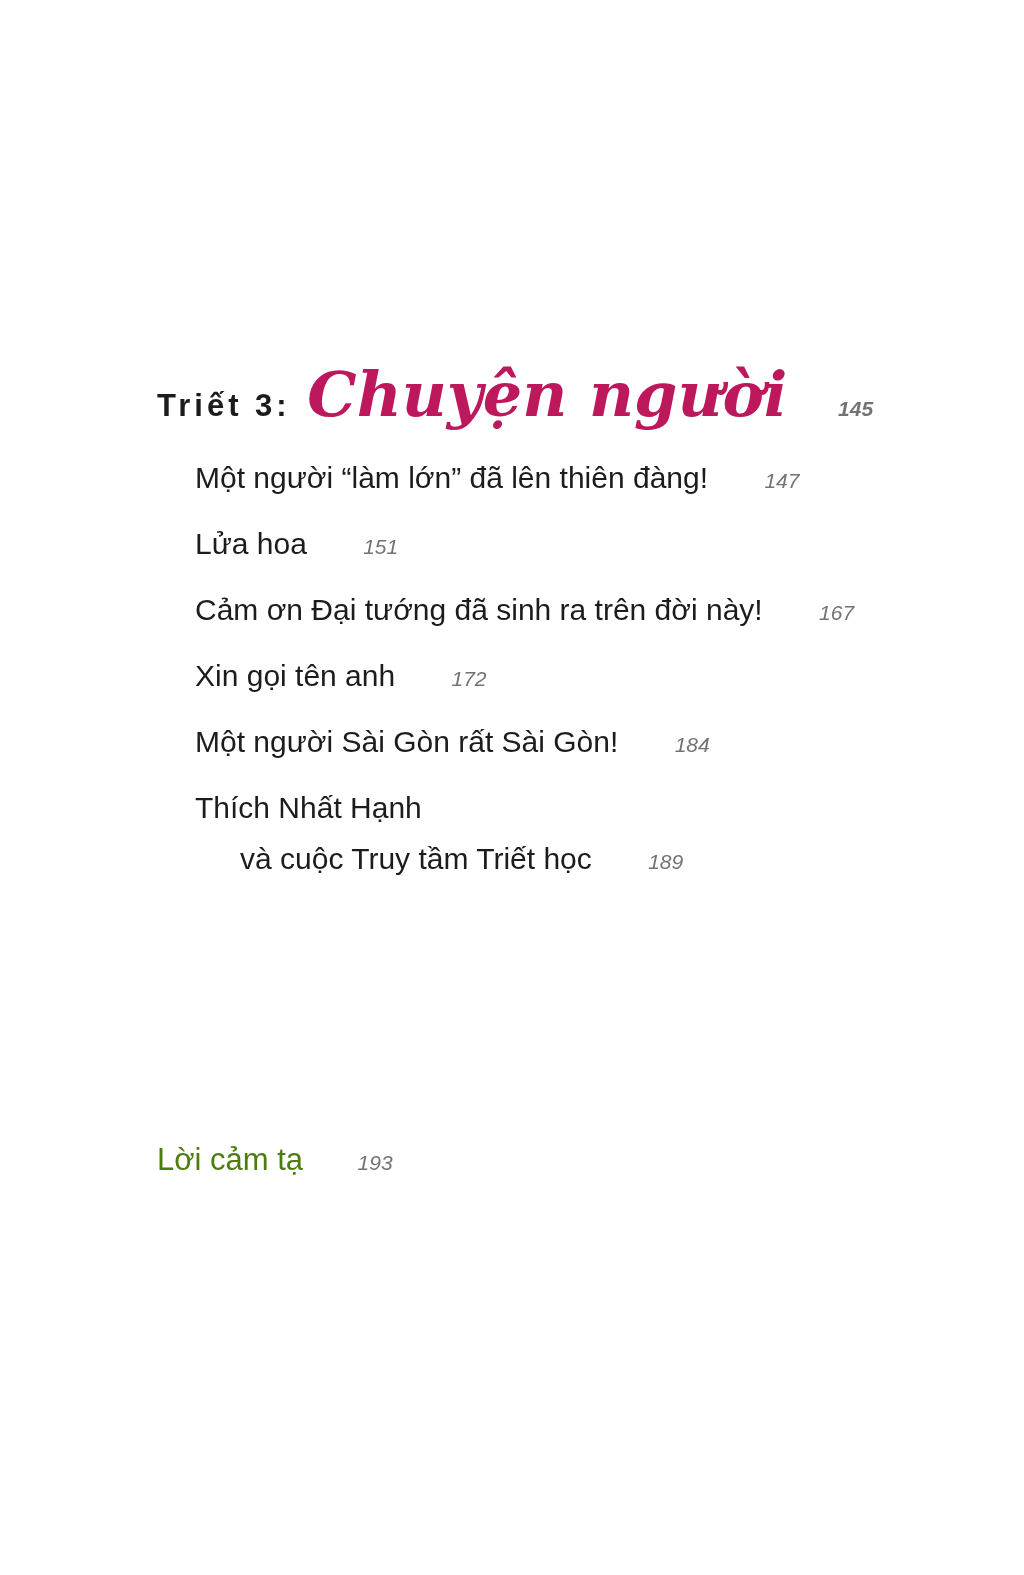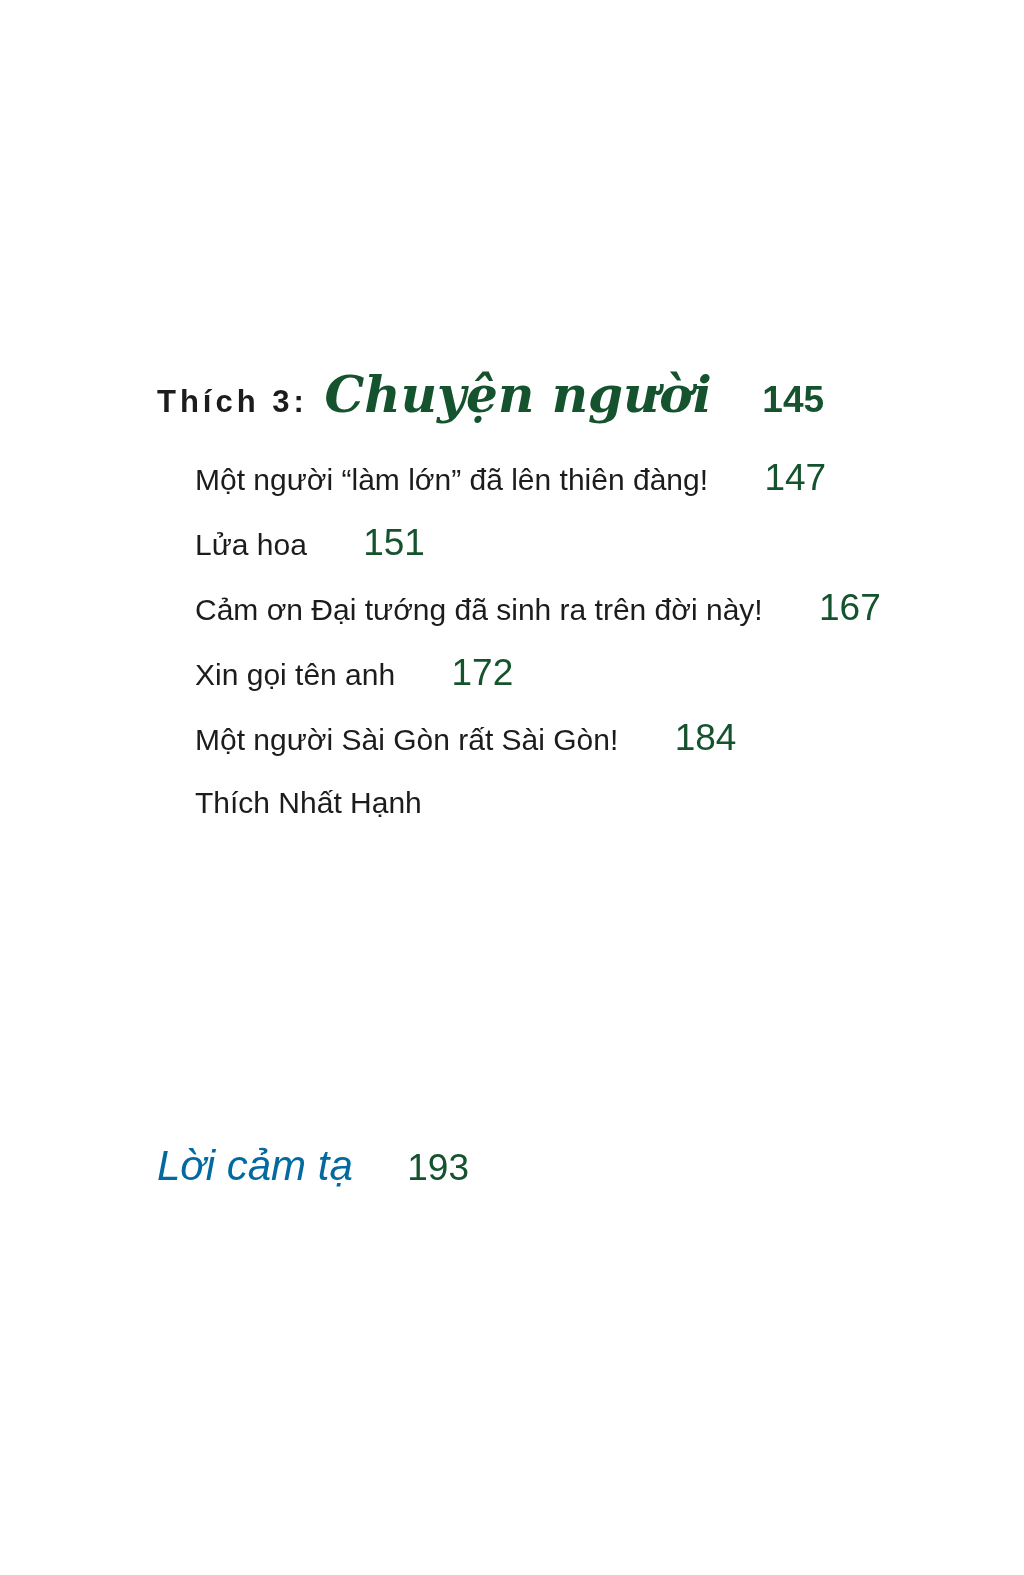--- a/index.html
+++ b/index.html
@@ -28,28 +28,29 @@
   }
   .chapter-prefix {
     font-size: 31px;
     font-weight: 600;
     letter-spacing: 4px;
     color: #1c1c1c;
   }
   .chapter-title-script {
     font-family: "DejaVu Serif", serif;
     font-style: italic;
-    font-size: 50px;
+    font-size: 62px;
     margin-left: 10px;
-    color: #14532d;
+    color: #be185d;
     margin-top: 41px;
   }
   .page-num {
-    font-size: 37px;
-    color: #14532d;
+    font-style: italic;
+    font-size: 21px;
+    color: #737373;
   }
   .chapter-heading .page-num { margin-left: 44px; }
 
   
   .toc-list {
     position: absolute;
     left: 195px;
     top: 461px;
     list-style: none;
     width: 760px;
@@ -70,33 +71,32 @@
   }
 
   
   .footer-entry {
     position: absolute;
     left: 157px;
     top: 1142px;
     white-space: nowrap;
   }
   .footer-title {
-    font-style: italic;
-    font-size: 42px;
-    color: #0369a1;
+    font-size: 31px;
+    color: #4d7c0f;
   }
   .footer-entry .page-num { margin-left: 50px; }
 </style>
 </head>
 <body>
 
 <div class="page">
 
   <h2 class="chapter-heading">
-    <span class="chapter-prefix">Thích 3:</span>
+    <span class="chapter-prefix">Triết 3:</span>
     <span class="chapter-title-script">Chuyện người</span>
     <span class="page-num">145</span>
   </h2>
 
   <ul class="toc-list">
     <li class="toc-entry">
       <span class="entry-title">Một người “làm lớn” đã lên thiên đàng!</span>
       <span class="page-num">147</span>
     </li>
     <li class="toc-entry">
@@ -110,20 +110,24 @@
     <li class="toc-entry">
       <span class="entry-title">Xin gọi tên anh</span>
       <span class="page-num">172</span>
     </li>
     <li class="toc-entry">
       <span class="entry-title">Một người Sài Gòn rất Sài Gòn!</span>
       <span class="page-num">184</span>
     </li>
     <li class="toc-entry">
       <span class="entry-title">Thích Nhất Hạnh</span>
+      <span class="entry-line2">
+        <span class="entry-title">và cuộc Truy tầm Triết học</span>
+        <span class="page-num">189</span>
+      </span>
     </li>
   </ul>
 
   <div class="footer-entry">
     <span class="footer-title">Lời cảm tạ</span>
     <span class="page-num">193</span>
   </div>
 
 </div>
 

